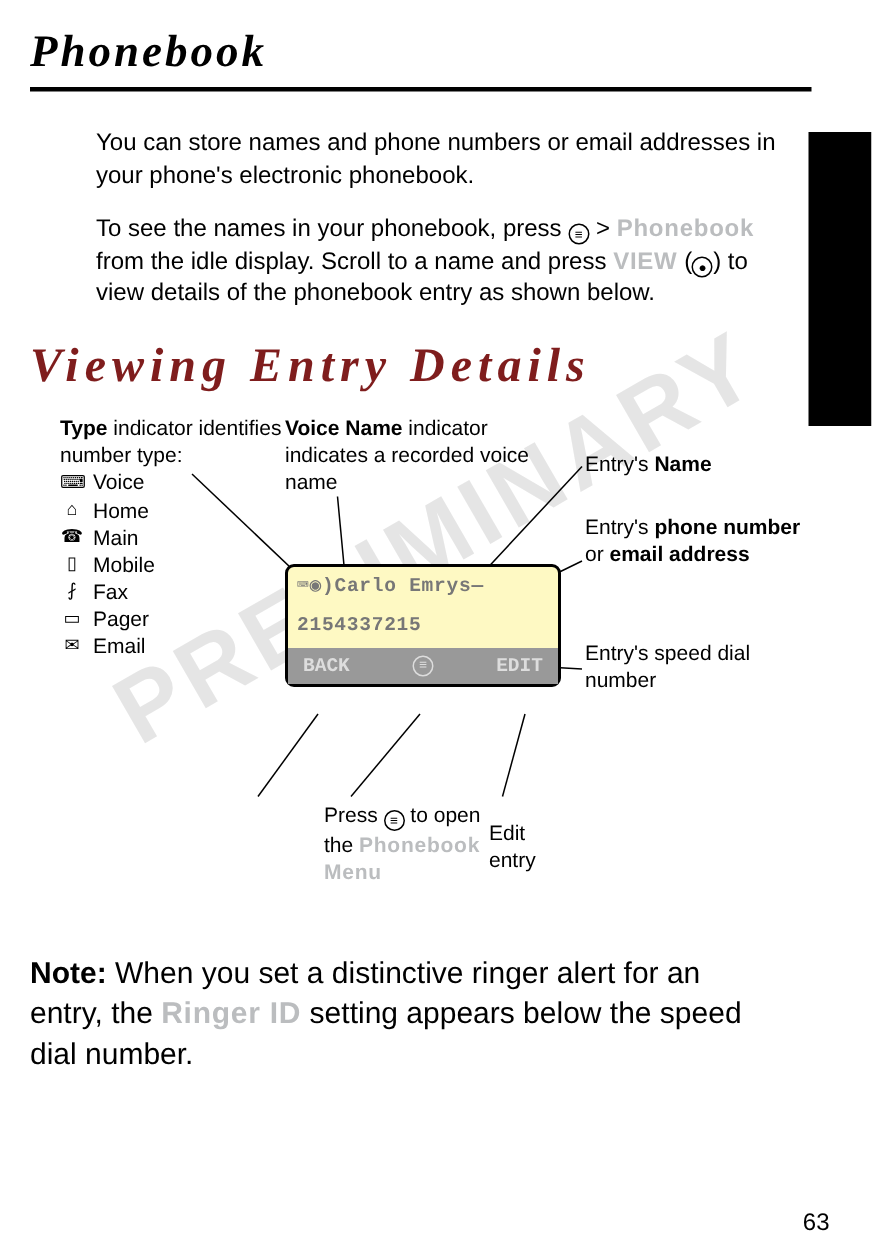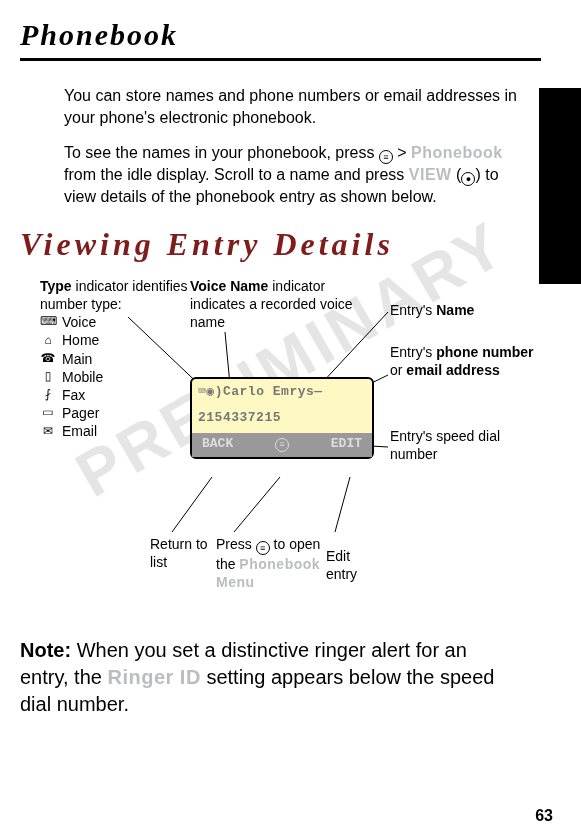--- a/index.html
+++ b/index.html
@@ -168,21 +168,21 @@
   }
   .note {
     font-size: 20px;
     line-height: 1.35;
     max-width: 480px;
   }
   .page-num {
     position: absolute;
     right: 28px;
     bottom: 14px;
-    font-weight: bold;
+    font-weight: normal;
     font-size: 16px;
   }
 </style>
 </head>
 <body>
 
 <div class="side-tab"></div>
 <div class="side-tab-label">Phonebook</div>
 
 <div class="page">
@@ -270,21 +270,20 @@
         </div>
         <div class="row">2154337215</div>
         <div class="row">Speed No.15</div>
         <div class="softkeys">
           <span>BACK</span>
           <span class="mid">≡</span>
           <span>EDIT</span>
         </div>
       </div>
 
-      <div class="callout" style="left:130px; top:258px; max-width:60px;">Return to list</div>
 
       <div class="callout" style="left:196px; top:258px; max-width:110px;">
         <span>Press </span><span class="btn-glyph">≡</span><span> to open the </span><span class="ghost">Phonebook Menu</span>
       </div>
 
       <div class="callout" style="left:306px; top:270px; max-width:50px;">Edit entry</div>
 
     </div>
 
     <p class="note">

